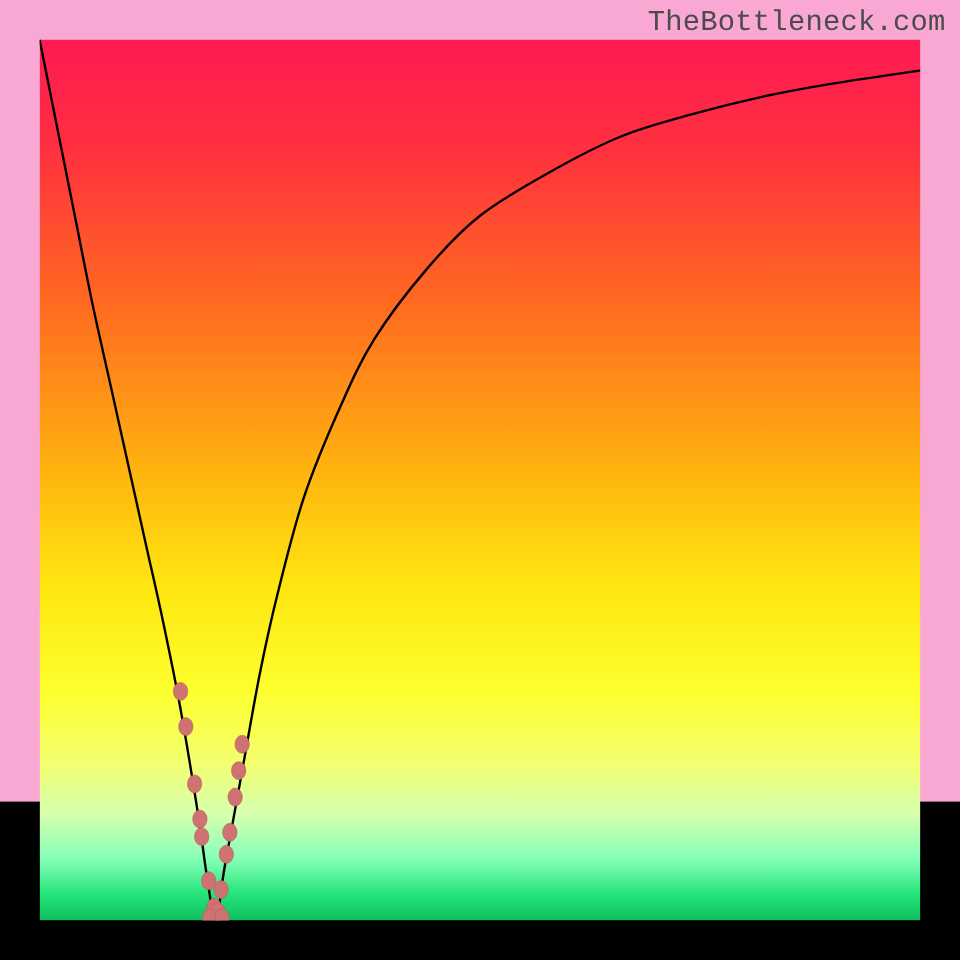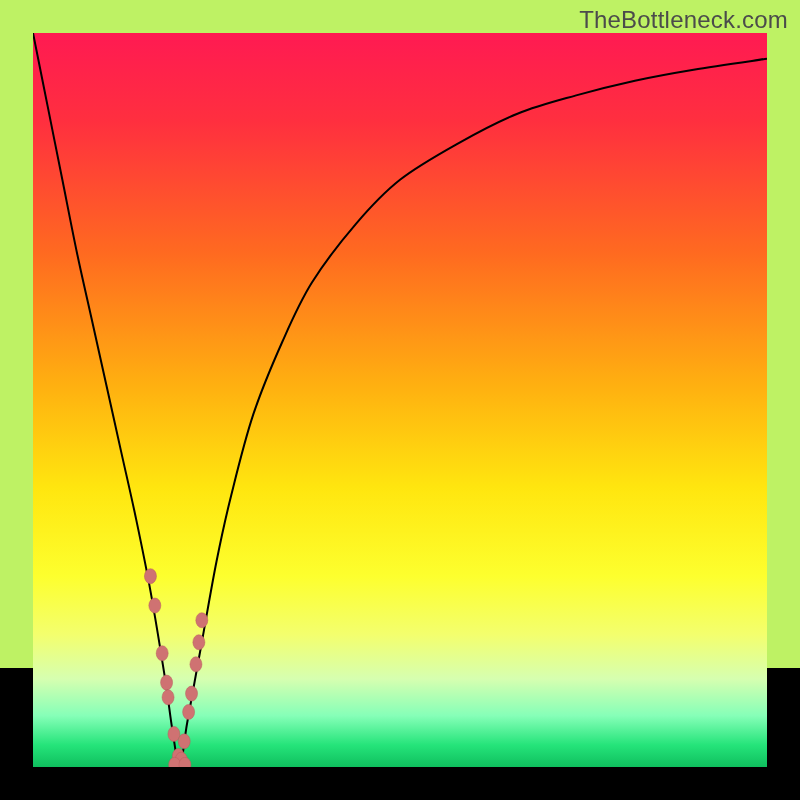--- a/index.html
+++ b/index.html
@@ -8,21 +8,22 @@
     width: 800px;
     height: 800px;
     overflow: hidden;
     background: #000;
     font-family: Arial, Helvetica, sans-serif;
   }
   .frame {
     position: absolute;
     top: 0; left: 0;
     width: 800px; height: 668px;
-    background: #bef264;
+    background: #f9a8d4;
+    font-family: Liberation Mono, monospace;
   }
   .plot-area {
     position: absolute;
     top: 33px;
     left: 33px;
     width: 734px;
     height: 734px;
     overflow: visible;
   }
   .watermark {

